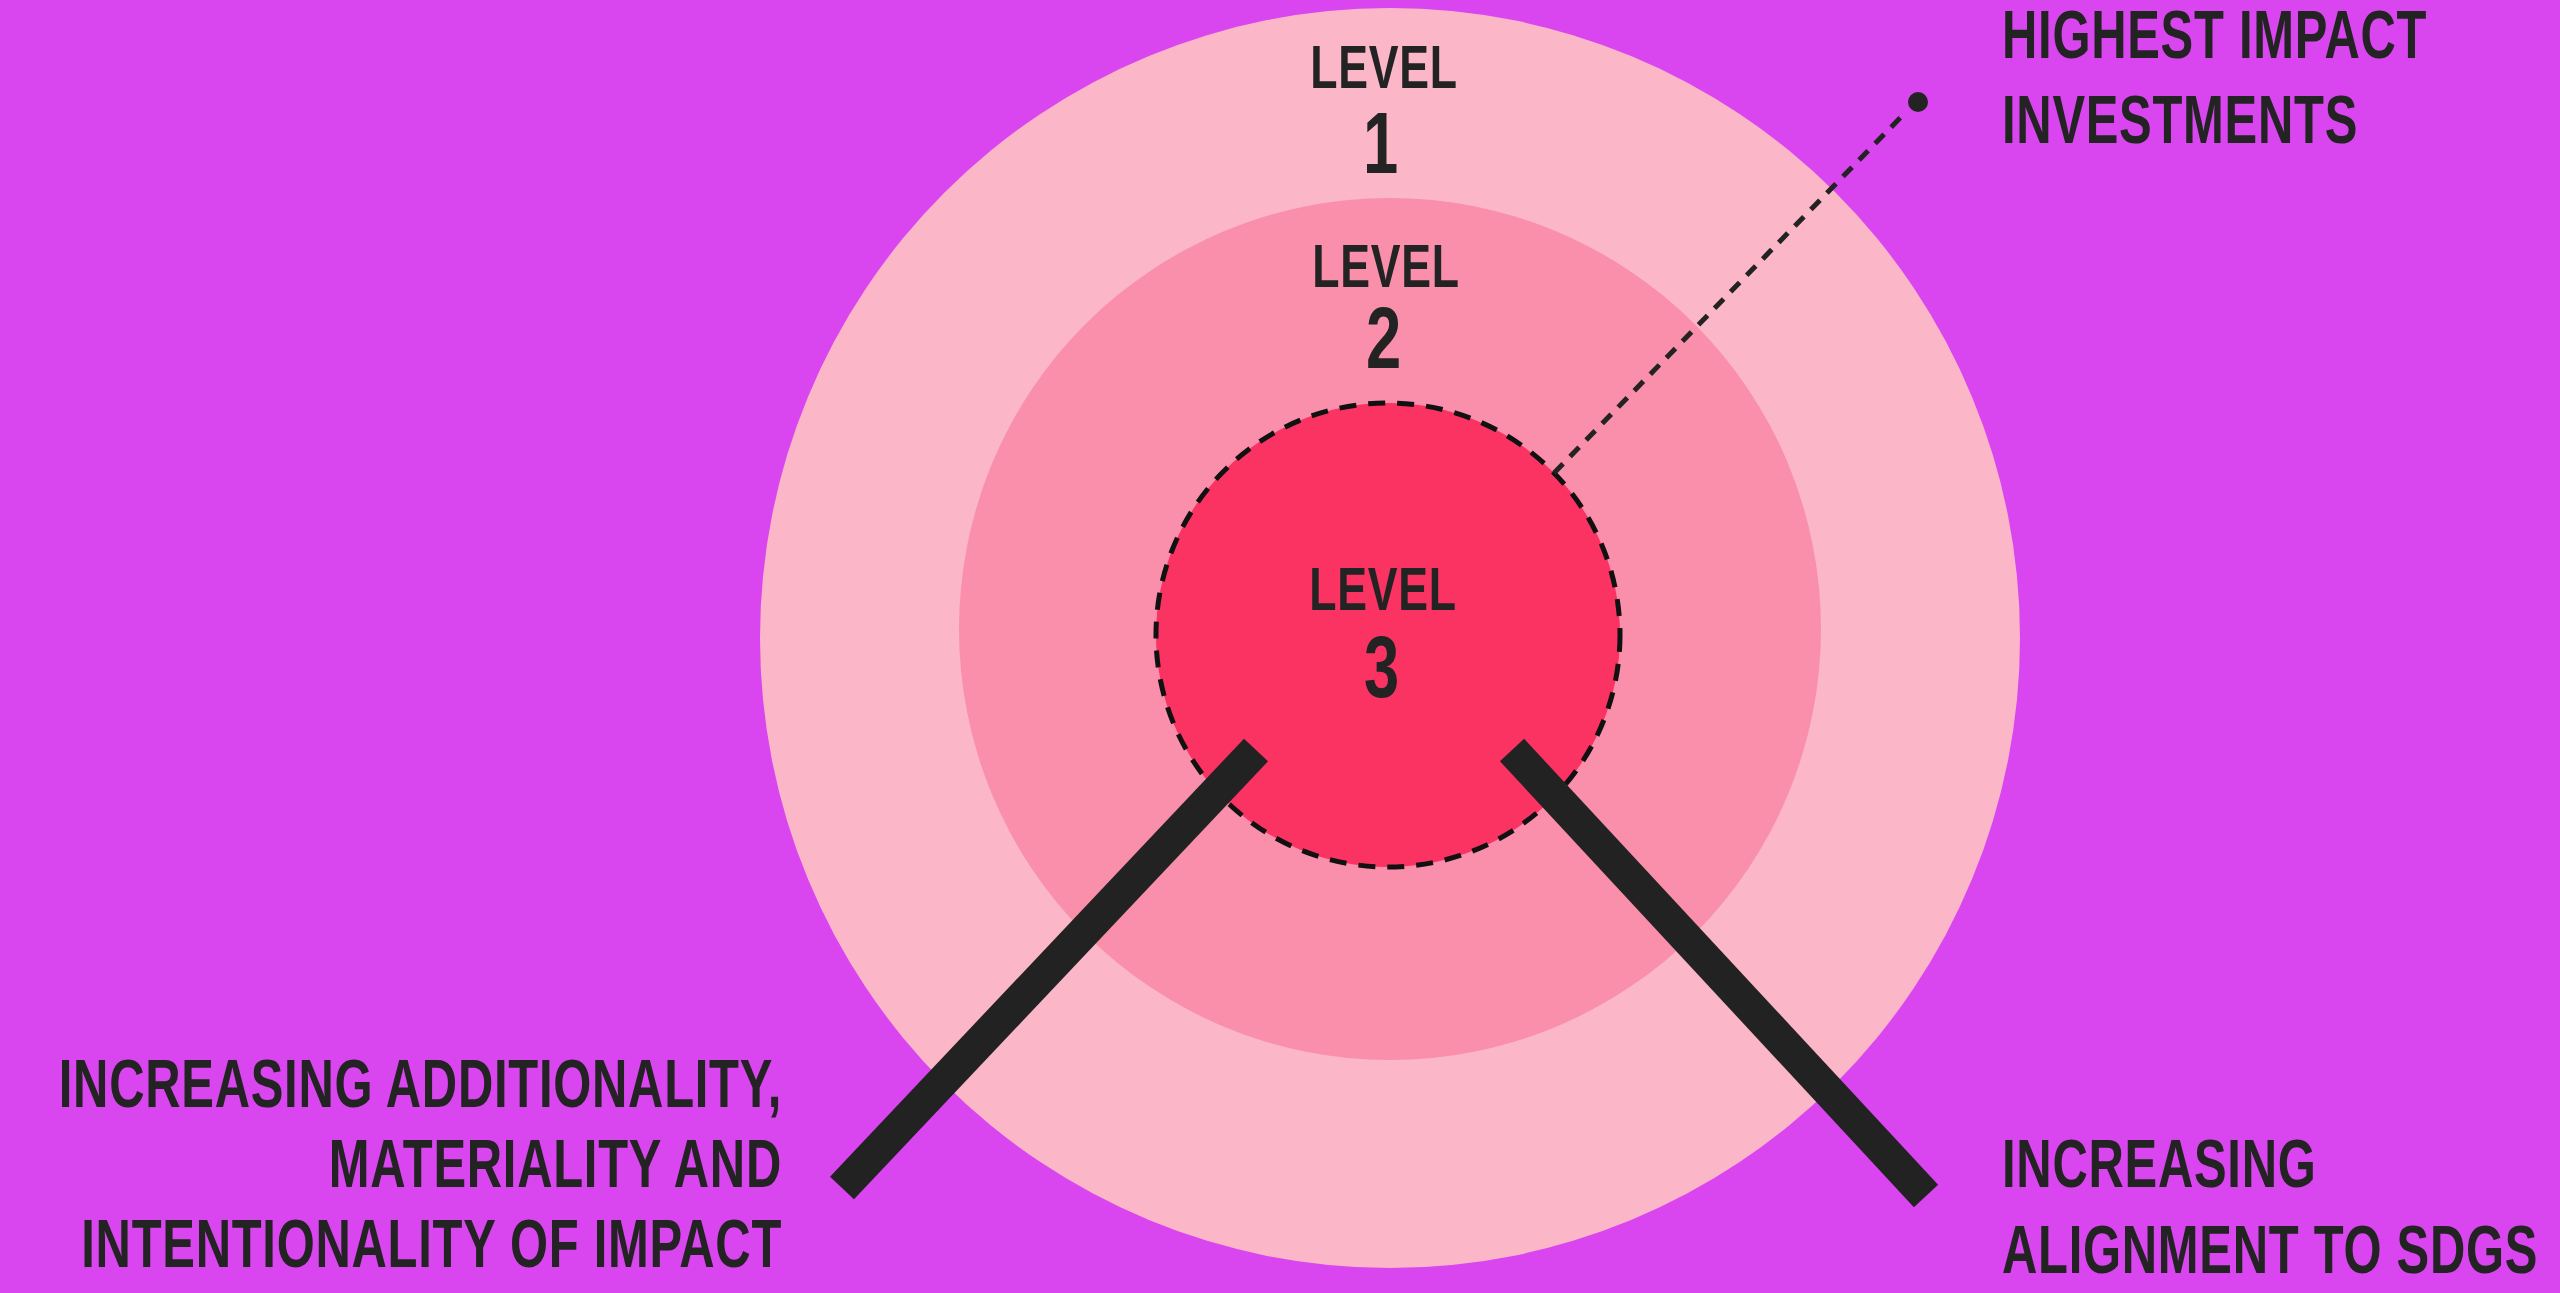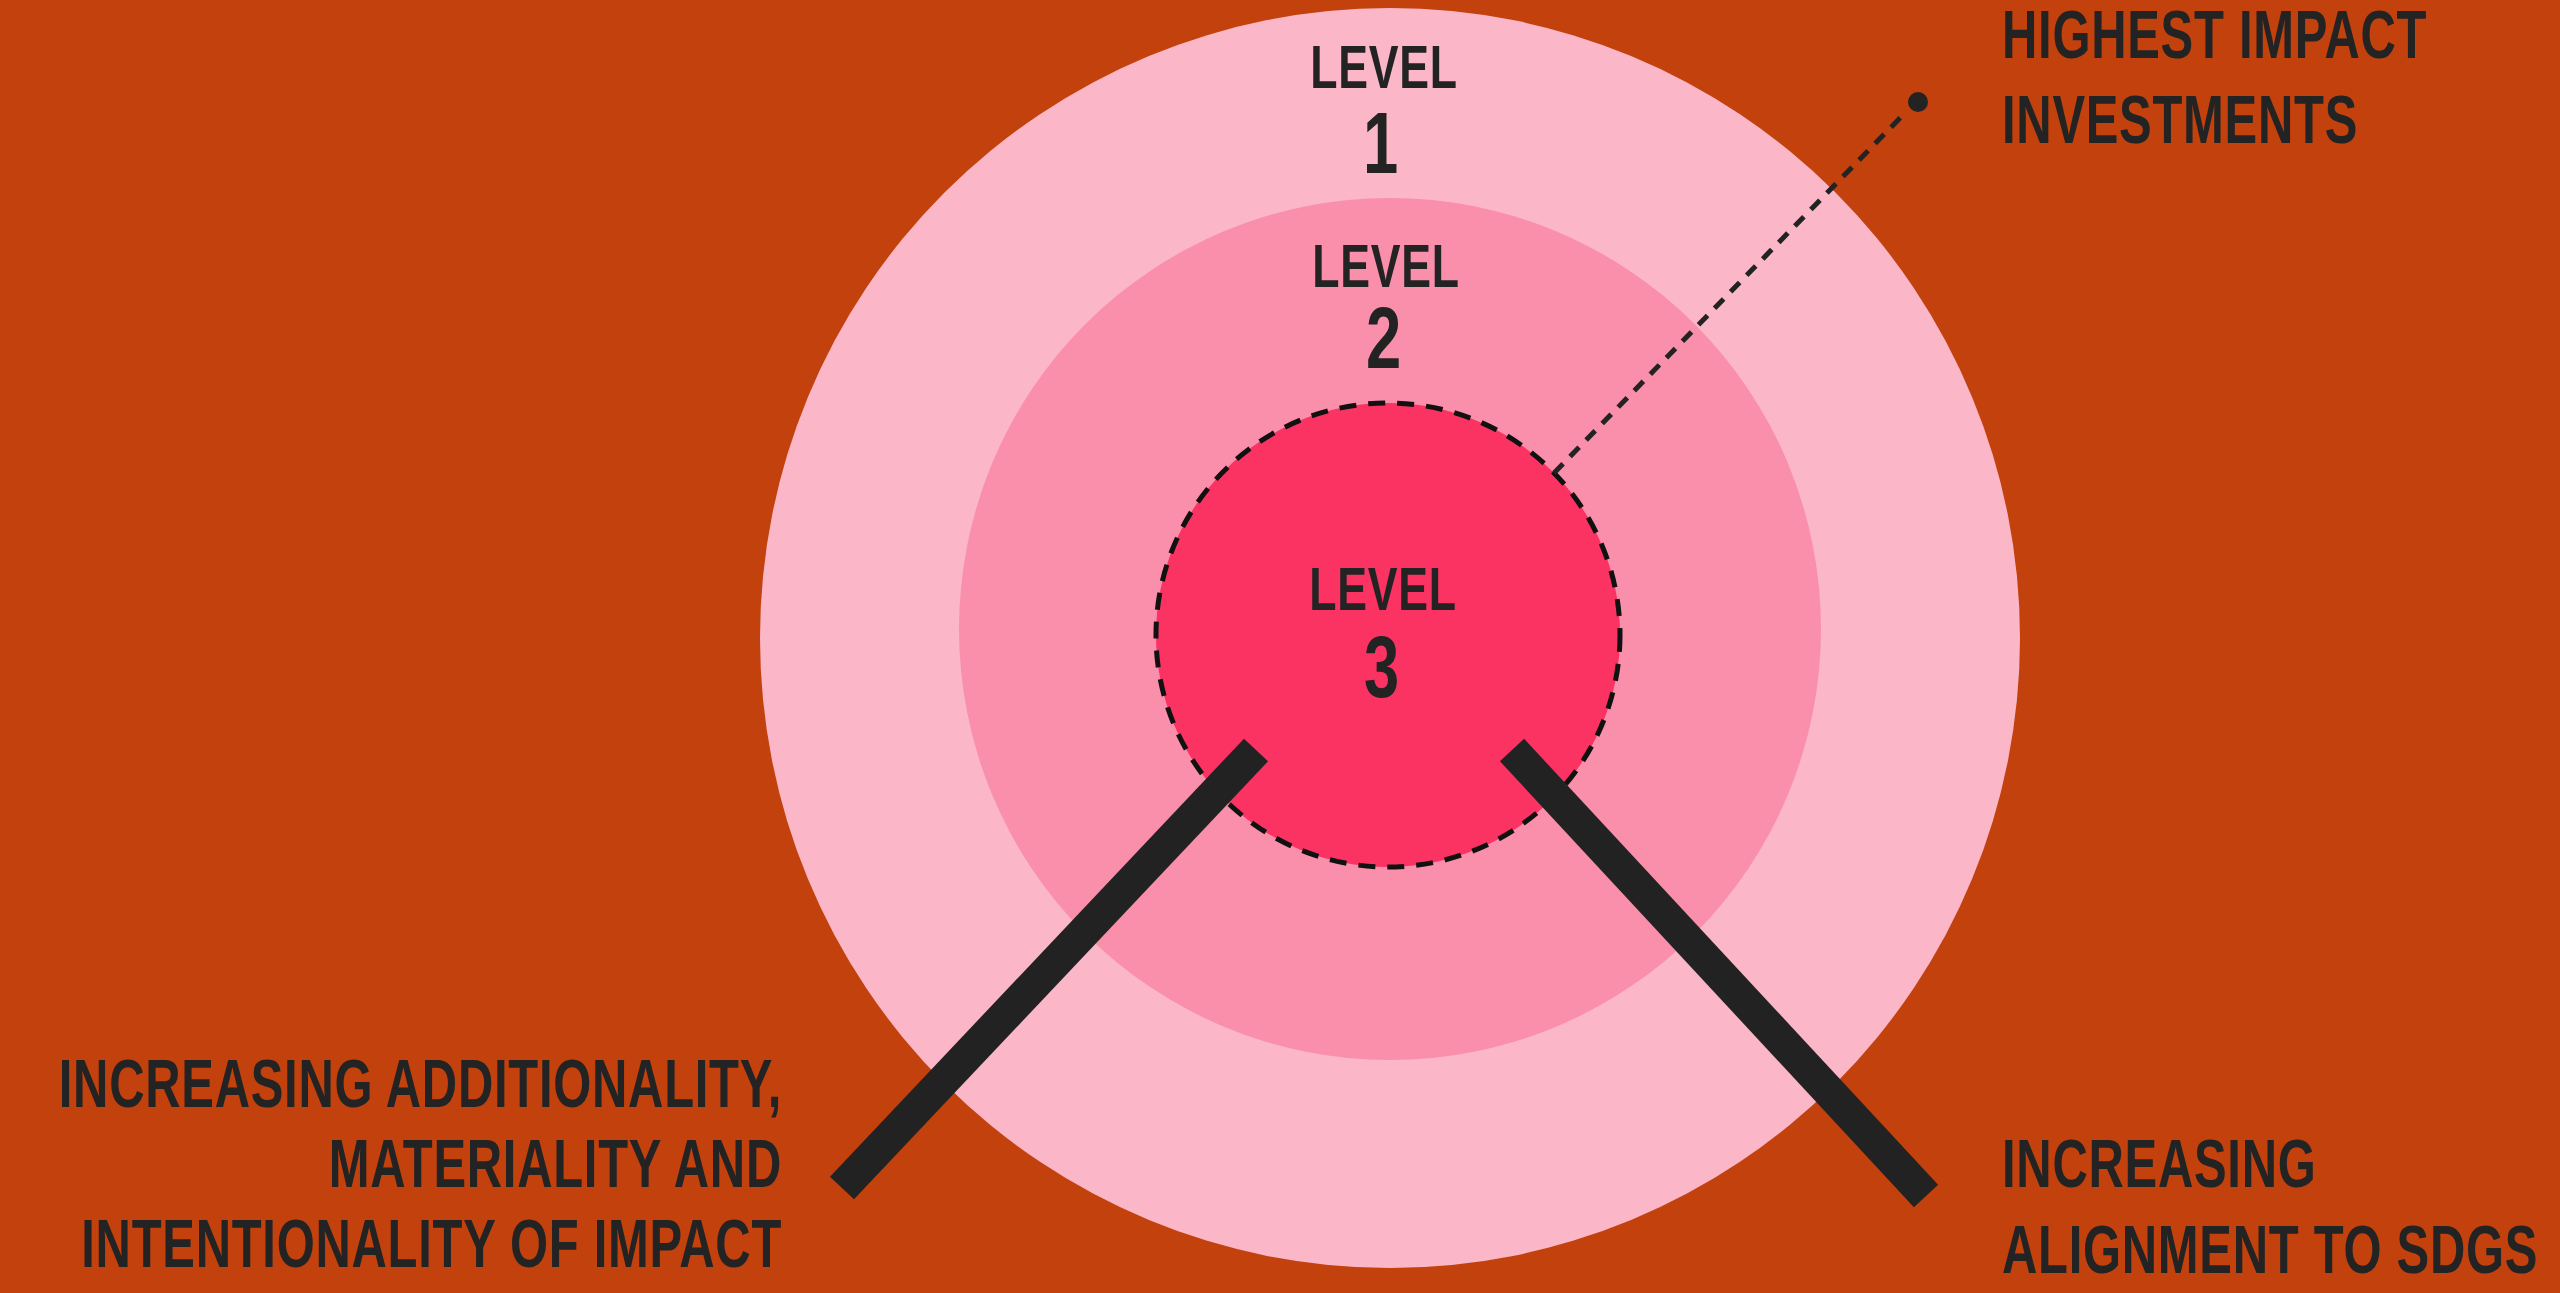--- a/index.html
+++ b/index.html
@@ -1,20 +1,20 @@
 <!DOCTYPE html>
 <html><head>
 <meta charset="utf-8">
 <style>
   html, body { margin: 0; padding: 0; background: #000; }
   #stage {
     position: relative;
     width: 2560px;
     height: 1293px;
-    background: #c2410c;
+    background: #d946ef;
     overflow: hidden;
     font-family: "Liberation Sans", sans-serif;
   }
   svg { display: block; }
   .t {
     fill: #232323;
     font-family: "Liberation Sans", sans-serif;
     font-weight: 700;
     letter-spacing: 1px;
   }

